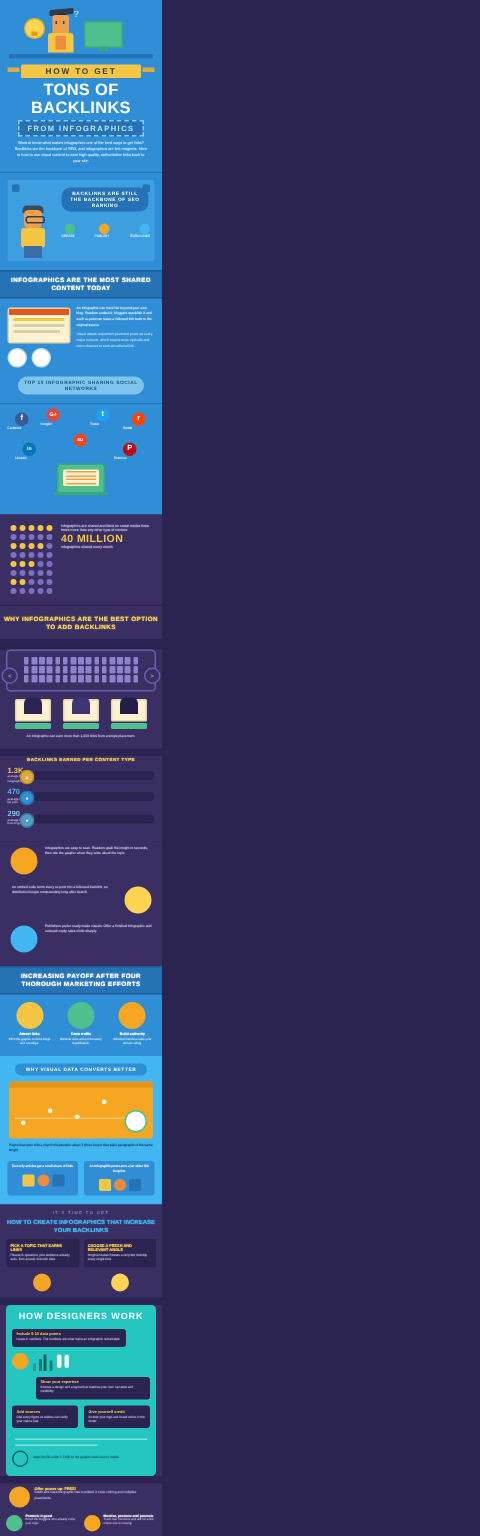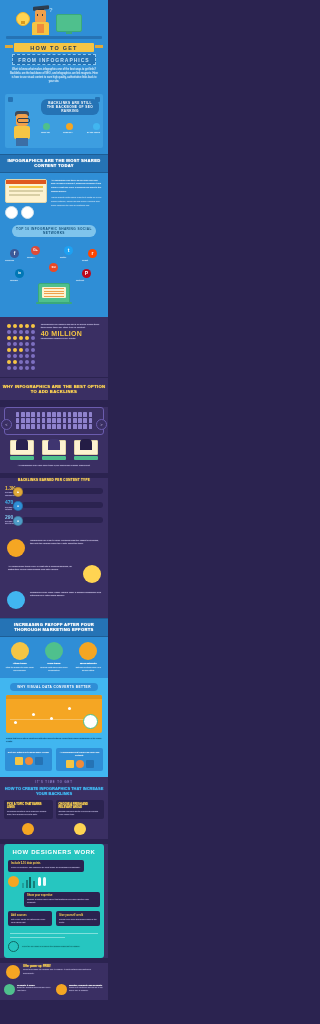--- a/index.html
+++ b/index.html
@@ -156,20 +156,21 @@
       <div class="mortar"></div>
       <div class="face">
         <span class="eye l"></span>
         <span class="eye r"></span>
       </div>
       <div class="body-y"></div>
       <div class="monitor"></div>
     </div>
     <div class="desk"></div>
     <div class="ribbon">HOW TO GET</div>
+    <div class="bigtitle">TONS OF BACKLINKS</div>
     <div class="subribbon">FROM INFOGRAPHICS</div>
     <div class="lede blur">Want to know what makes infographics one of the best ways to get links? Backlinks are the backbone of SEO, and infographics are link magnets. Here is how to use visual content to earn high quality, authoritative links back to your site.</div>
   </div>
 
   <div class="sec bluepanel">
     <div class="panel-in" style="min-height:44px;">
       <span class="corner tl"></span>
       <span class="corner tr"></span>
       <div class="person">
         <span class="p-hair"></span>

